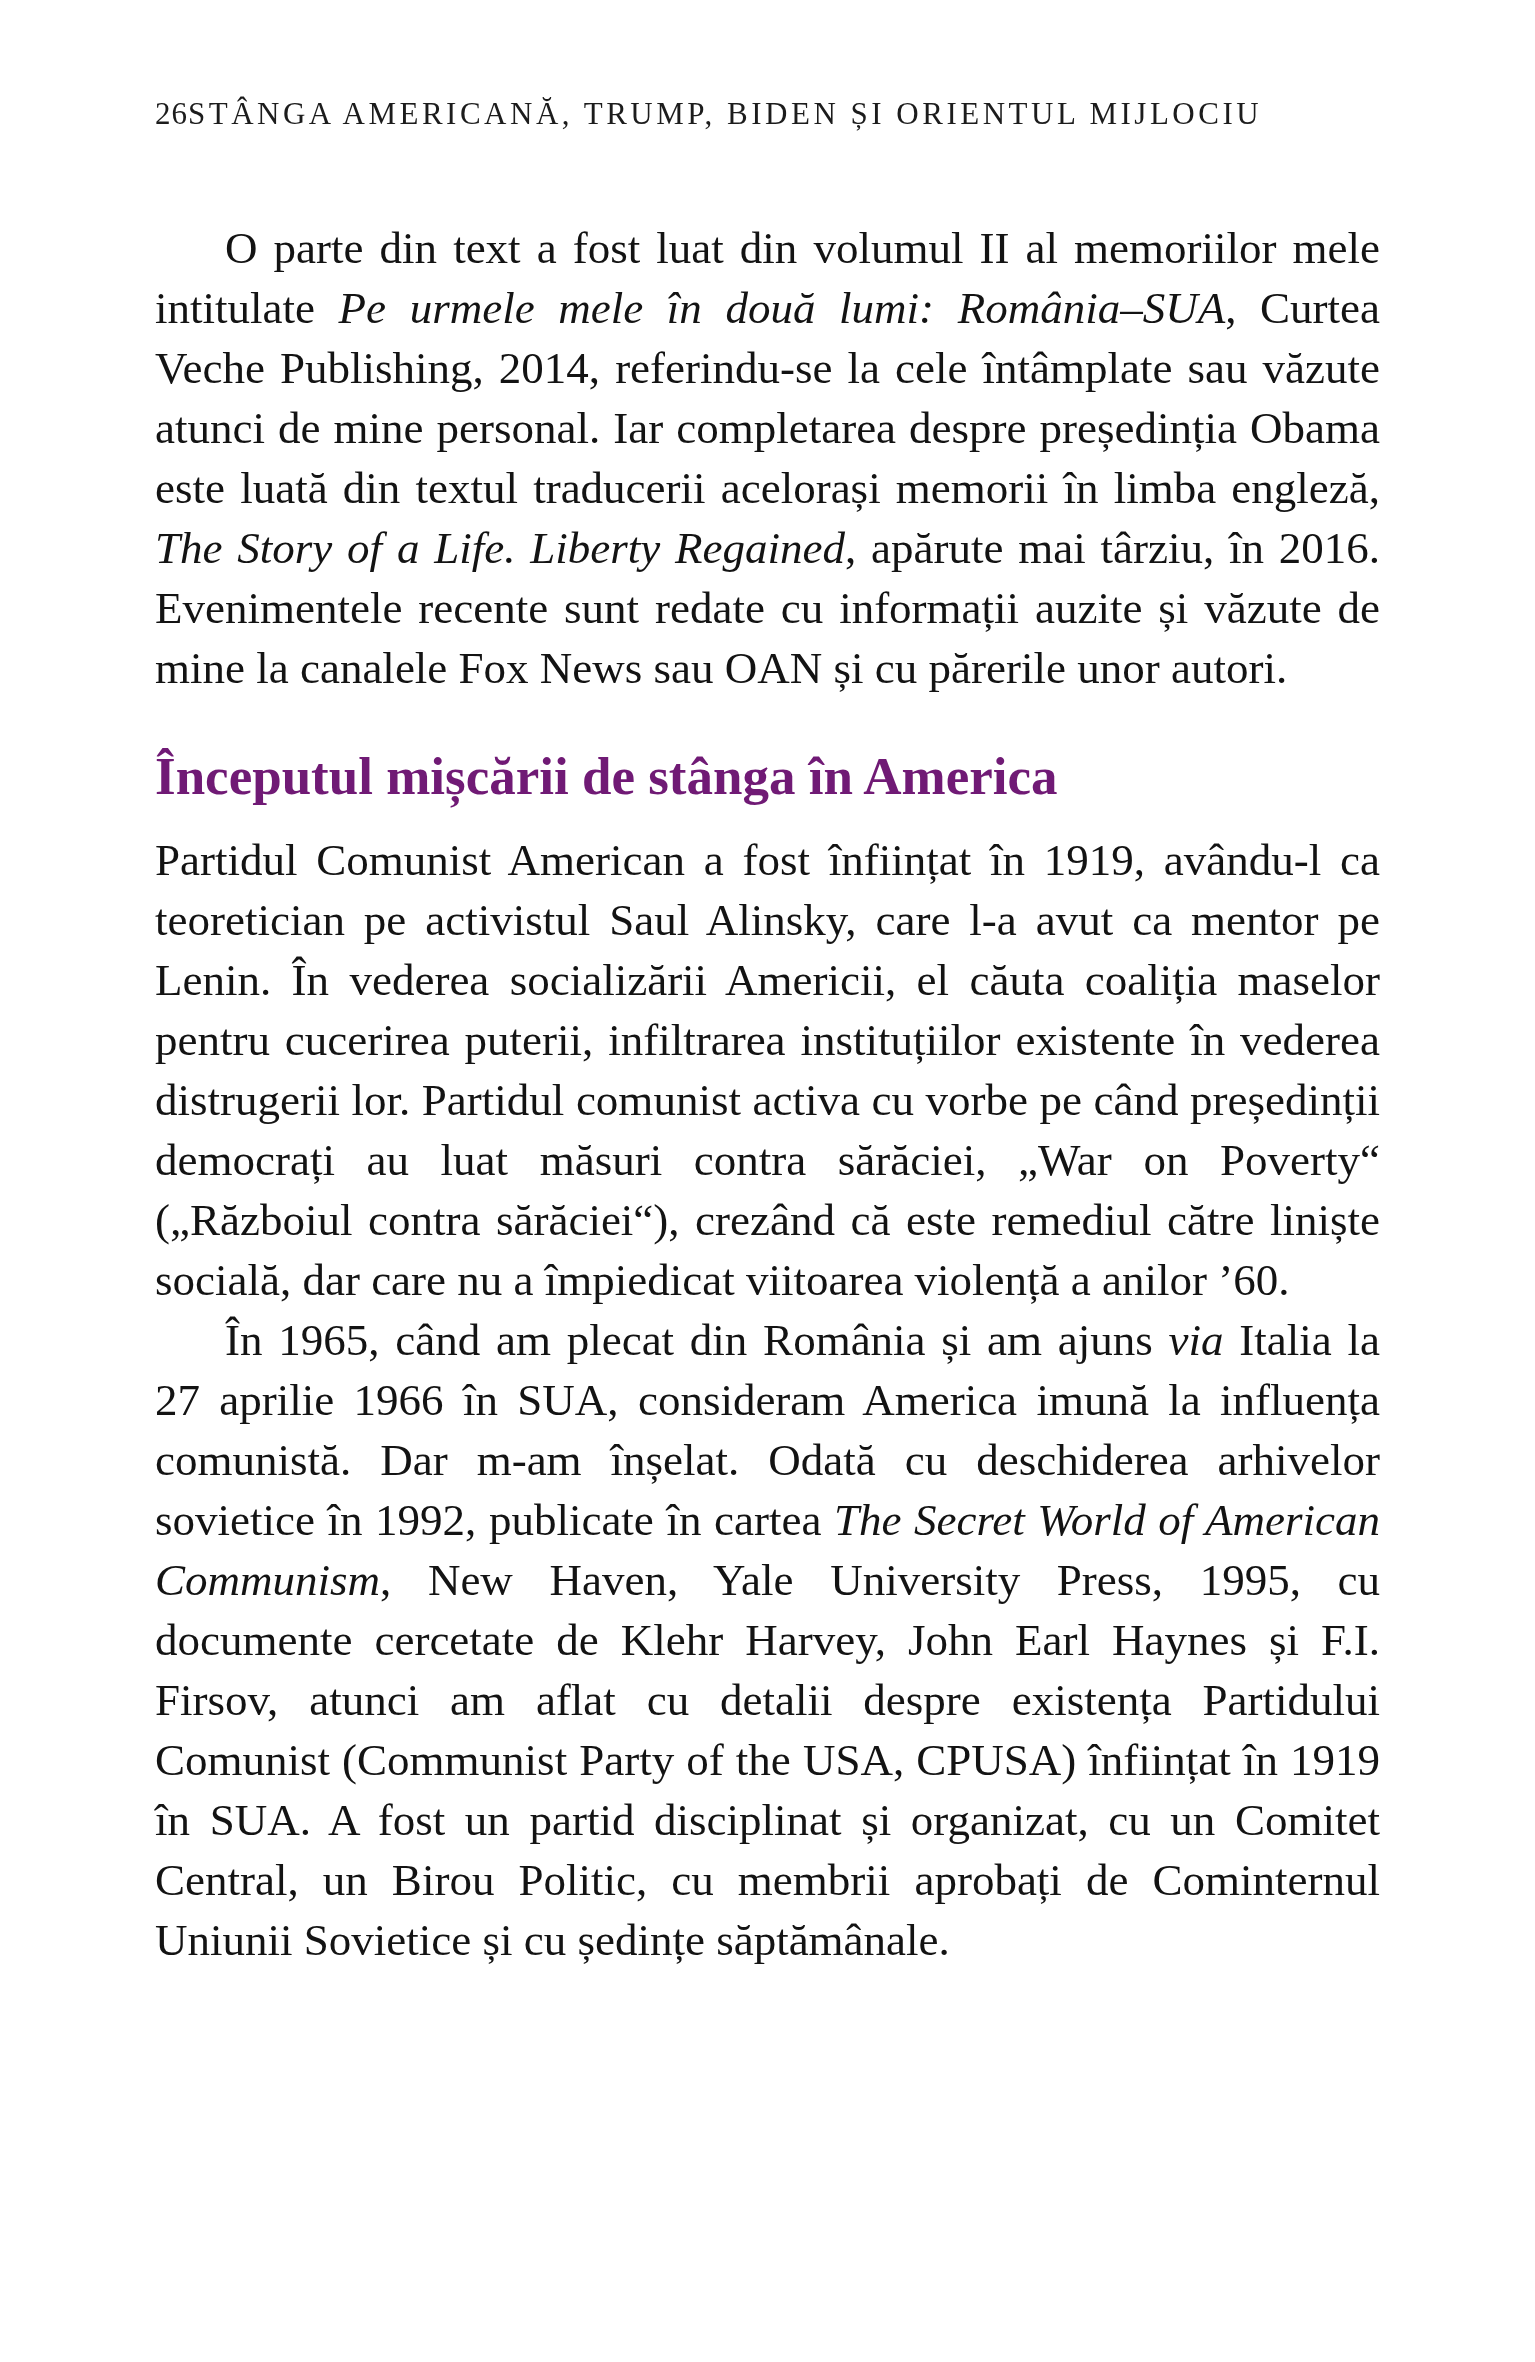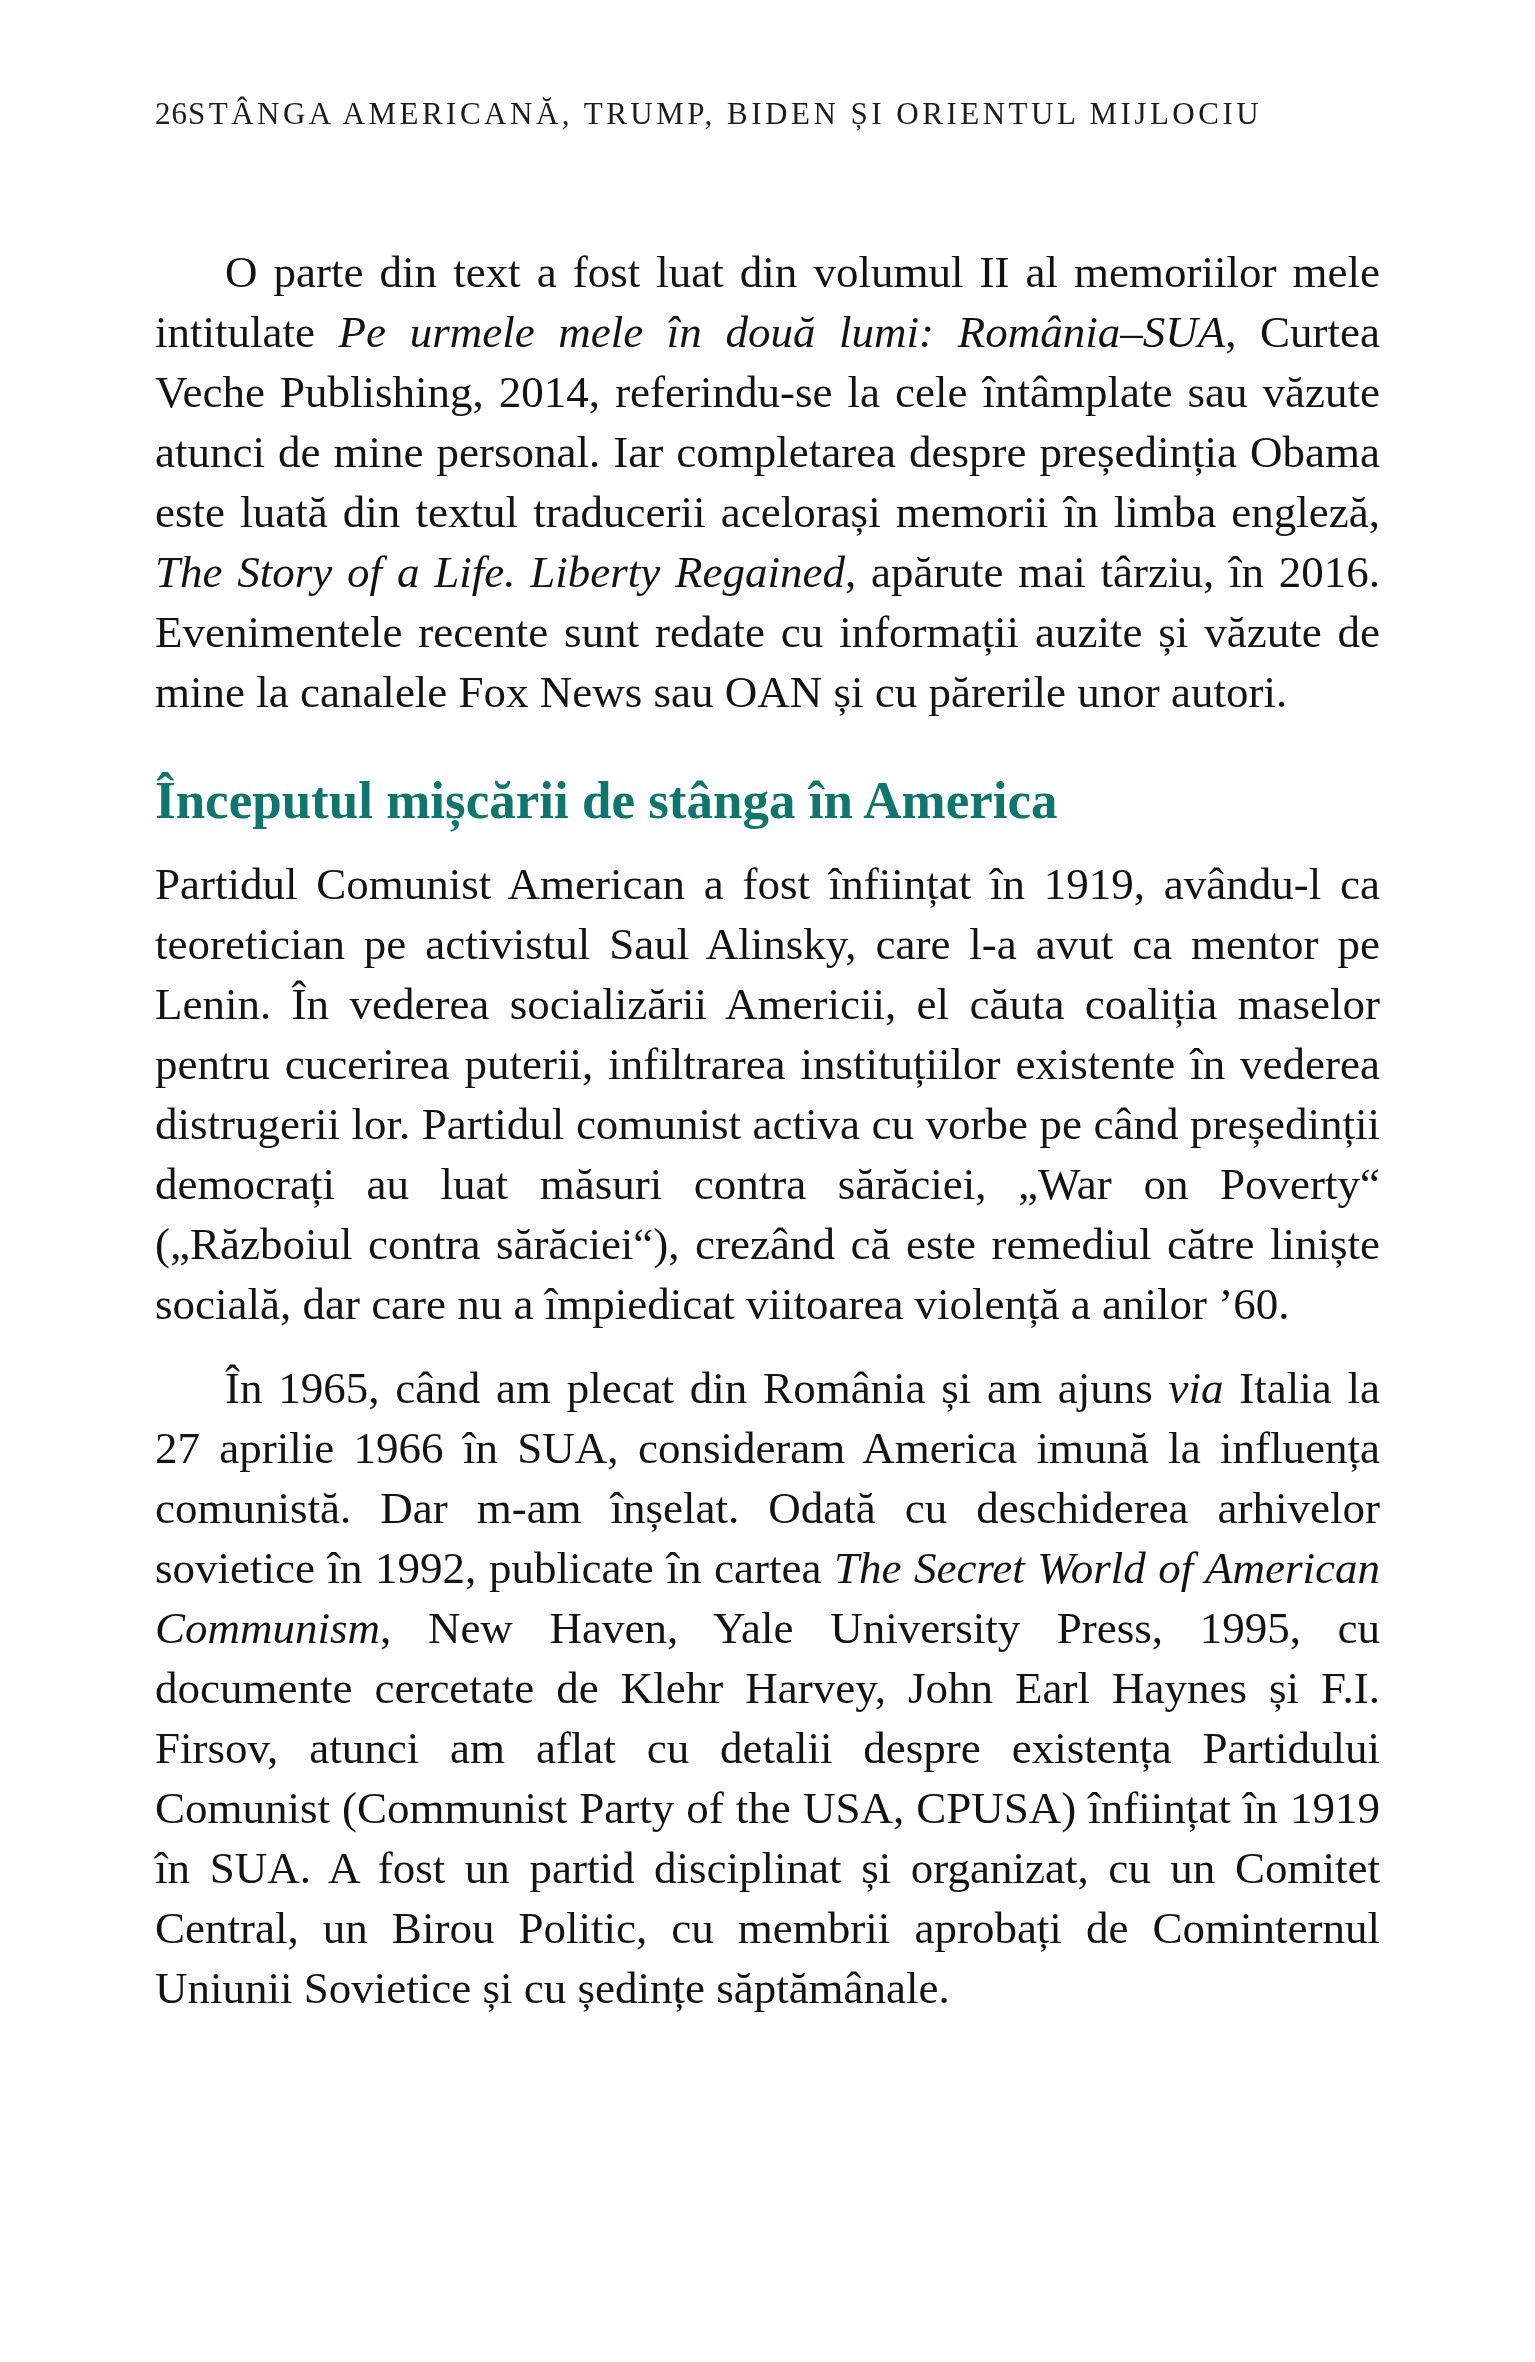--- a/index.html
+++ b/index.html
@@ -45,29 +45,28 @@
     line-height: 60px;
     text-align: justify;
     color: #131313;
   }
   .para {
     margin: 0;
     text-align: justify;
   }
   .para.indent {
     text-indent: 70px;
-    margin-top: 24px;
   }
   .section-heading {
     font-size: 53px;
     line-height: 64px;
     font-weight: 700;
     margin: 46px 0 22px 0;
     text-align: left;
-    color: #0f766e;
+    color: #701a75;
   }
   .italic { font-style: italic; }
 </style>
 </head>
 <body>
 
 <div class="page">
 
   <header class="running-head">
     <span class="page-num">26</span>

